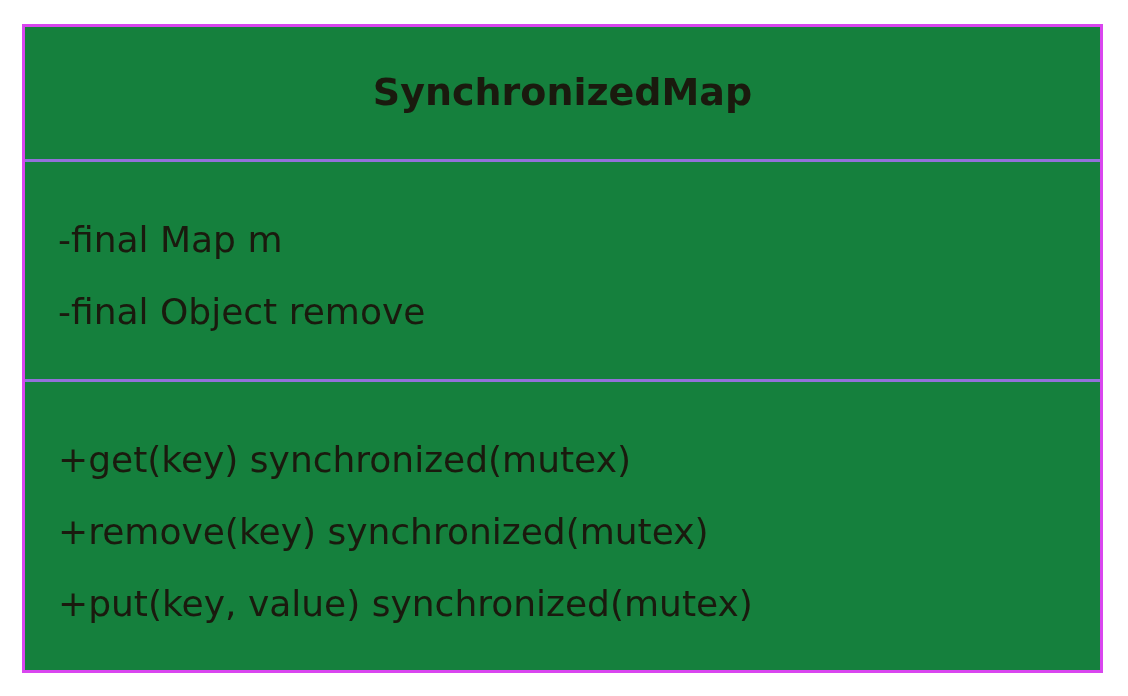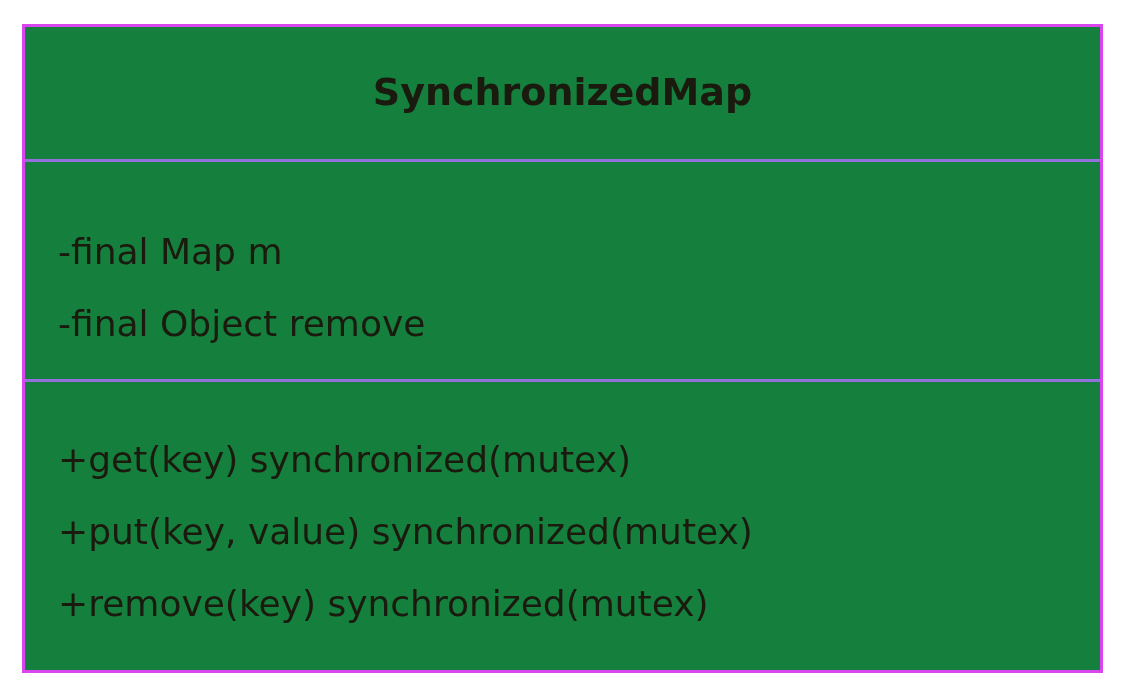--- a/index.html
+++ b/index.html
@@ -53,21 +53,21 @@
     line-height: 1.1;
     text-align: center;
     white-space: nowrap;
   }
 
   
   .compartment-attributes {
     flex: 0 0 220px;
     box-sizing: border-box;
     border-bottom: 3px solid #9370db;
-    padding: 54px 0 0 33px;
+    padding: 42px 0 0 33px;
   }
 
   
   .compartment-methods {
     flex: 1 1 auto;
     box-sizing: border-box;
     padding: 42px 0 0 33px;
   }
 
   .member-line {
@@ -89,19 +89,19 @@
       <div class="class-title">SynchronizedMap</div>
     </div>
 
     <div class="compartment-attributes">
       <div class="member-line">-final Map m</div>
       <div class="member-line">-final Object remove</div>
     </div>
 
     <div class="compartment-methods">
       <div class="member-line">+get(key) synchronized(mutex)</div>
+      <div class="member-line">+remove(key) synchronized(mutex)</div>
       <div class="member-line">+put(key, value) synchronized(mutex)</div>
-      <div class="member-line">+remove(key) synchronized(mutex)</div>
     </div>
 
   </div>
 
 </div>
 
 </body></html>

